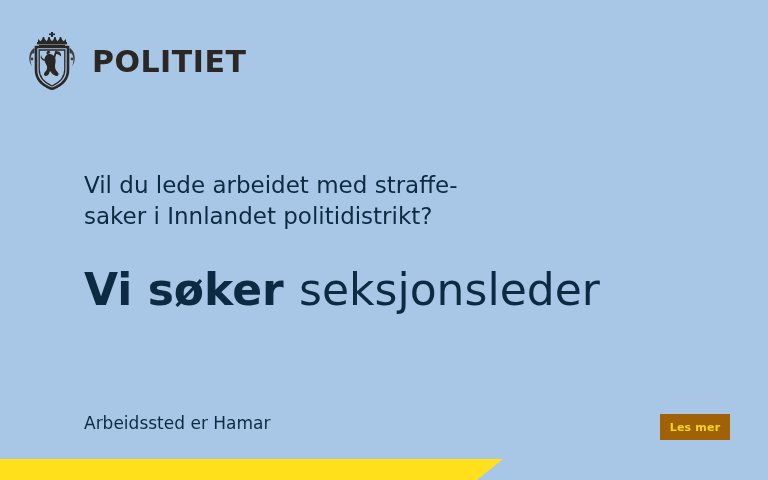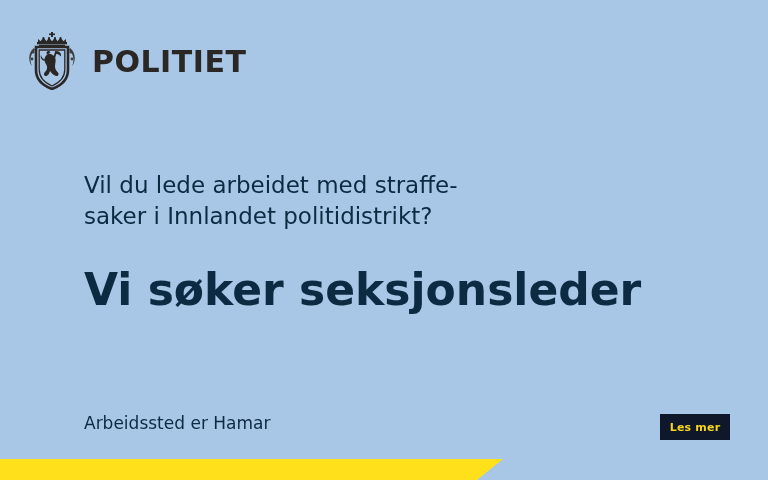--- a/index.html
+++ b/index.html
@@ -68,21 +68,21 @@
     font-family: "DejaVu Sans", sans-serif;
     font-size: 44px;
     line-height: 50px;
     color: #0c2b42;
     white-space: nowrap;
   }
   .headline .light {
     font-weight: bold;
   }
   .headline .strong {
-    font-weight: bold;
+    font-weight: normal;
   }
 
   
   .location {
     position: absolute;
     left: 84px;
     top: 413px;
     font-family: "DejaVu Sans", sans-serif;
     font-size: 17px;
     font-weight: normal;
@@ -90,21 +90,21 @@
     text-align: center;
   }
 
   
   .cta {
     position: absolute;
     left: 660px;
     top: 414px;
     width: 70px;
     height: 26px;
-    background: #0f172a;
+    background: #a16207;
     border: none;
     padding: 8px;
     display: flex;
     align-items: center;
     justify-content: center;
     cursor: pointer;
   }
   .cta-label {
     font-family: "DejaVu Sans", sans-serif;
     font-weight: bold;

